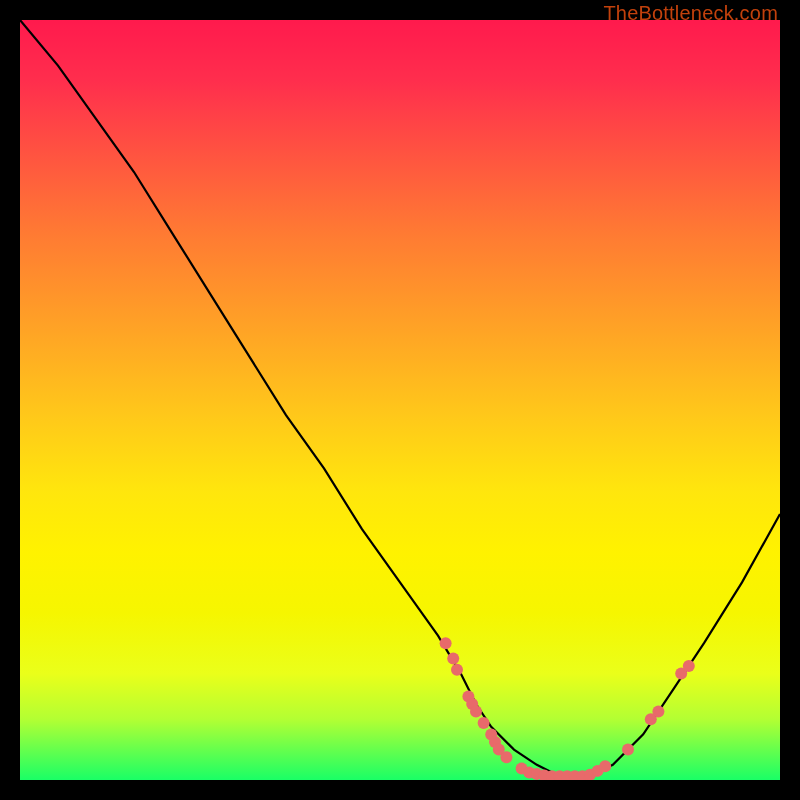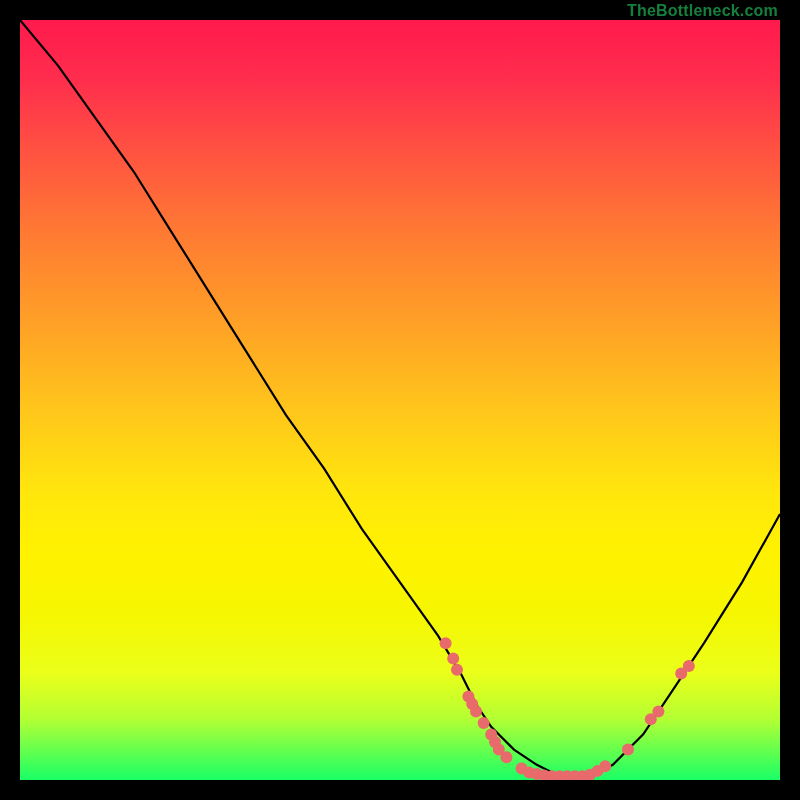--- a/index.html
+++ b/index.html
@@ -29,23 +29,23 @@
       #f6f600 78%,
       #eaff1a 86%,
       #b3ff33 92%,
       #66ff4d 96%,
       #1aff66 100%);
   }
   .watermark {
     position: absolute;
     top: 2px;
     right: 22px;
-    color: #15803d;
-    font-size: 16px;
-    font-weight: 700;
+    color: #c2410c;
+    font-size: 20px;
+    font-weight: 400;
     z-index: 5;
     letter-spacing: 0.2px;
   }
   svg.curve {
     position: absolute;
     left: 0;
     top: 0;
     width: 760px;
     height: 760px;
     z-index: 3;

